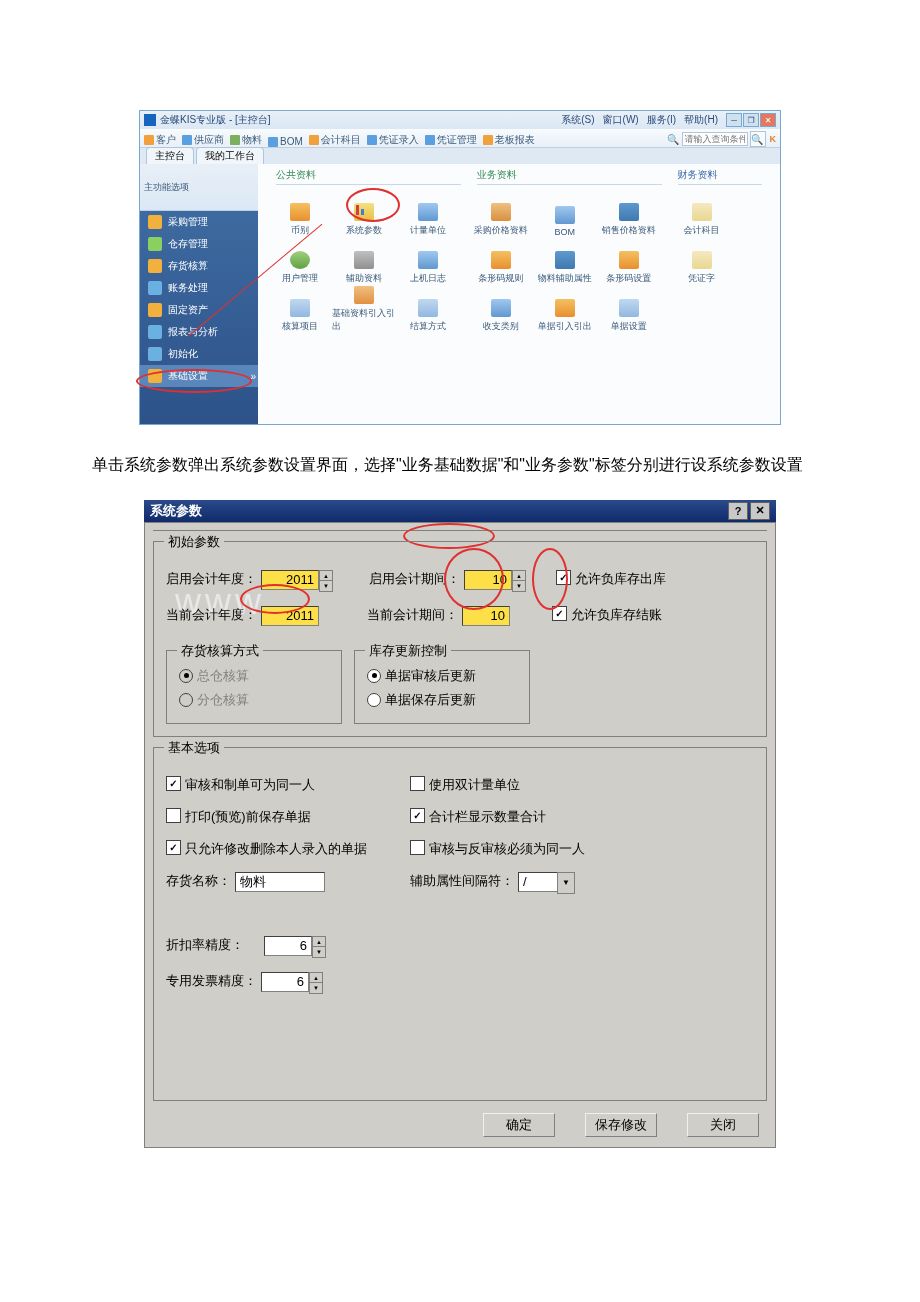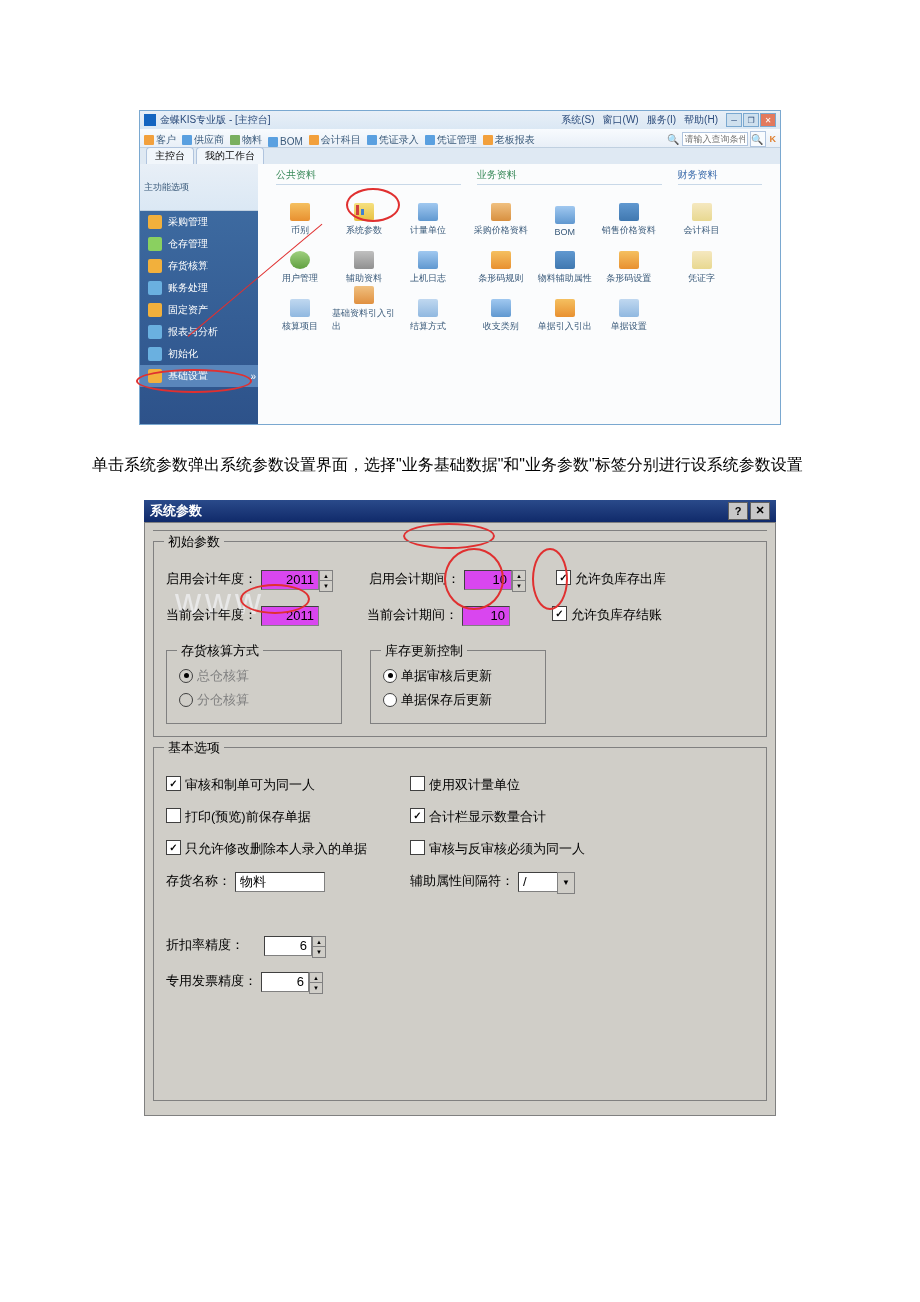--- a/index.html
+++ b/index.html
@@ -83,21 +83,21 @@
 .dlgbody{background:#d0cec8;border:1px solid #808080;padding:8px}
 .dlgtabs{display:flex;height:22px;align-items:flex-end;margin-bottom:0}
 .dlgtab{font-size:13px;padding:3px 6px 2px;border:1px solid transparent;position:relative}
 .dlgtab.sel{background:#d0cec8;border:1px solid #808080;border-bottom:1px solid #d0cec8;z-index:1;position:relative;top:1px}
 .dlgtabline{border-top:1px solid #808080;margin-top:-1px}
 .grp{border:1px solid #808080;margin:10px 0 6px;padding:14px 12px 12px;position:relative}
 .grp .legend{position:absolute;top:-9px;left:10px;background:#d0cec8;padding:0 4px;font-size:13px}
 .frow{display:flex;align-items:flex-start;margin:14px 0;font-size:13px}
 .frow label{margin-right:4px}
 .txtbox{background:#fff;border:1px solid #808080;border-top-color:#404040;border-left-color:#404040;height:18px;padding:0 4px;font-size:13px;text-align:right;width:48px}
-.txtbox.ro{background:#d946ef}
+.txtbox.ro{background:#fde047}
 .spin{display:inline-flex;flex-direction:column;border:1px solid #808080;height:20px;width:12px;vertical-align:top}
 .spin div{flex:1;background:#d0cec8;display:flex;align-items:center;justify-content:center;font-size:6px;border-bottom:1px solid #808080}
 .spin div:last-child{border-bottom:none}
 .chk{width:13px;height:13px;background:#fff;border:1px solid #404040;display:inline-flex;align-items:center;justify-content:center;margin-right:4px;font-size:10px;font-weight:bold}
 .rad{width:12px;height:12px;background:#fff;border:1px solid #404040;border-radius:50%;display:inline-flex;align-items:center;justify-content:center;margin-right:4px}
 .rad .dot{width:5px;height:5px;background:#000;border-radius:50%}
 .subgrp{border:1px solid #808080;padding:10px 12px 8px;position:relative;width:150px}
 .subgrp .legend{position:absolute;top:-9px;left:10px;background:#d0cec8;padding:0 4px;font-size:13px}
 .subgrp .opt{display:flex;align-items:center;margin:6px 0;font-size:13px}
 .subgrp.dis .opt{color:#808080}
@@ -360,21 +360,21 @@
         <span style="width:48px"></span>
         <label>当前会计期间：</label>
         <input class="txtbox ro" readonly="" style="width: 38px;" value="10">
         <span style="width:42px"></span>
         <span class="chk">✓</span>
         <span>允许负库存结账</span>
       </div>
       <div class="redc2" style="left:86px;top:42px;width:66px;height:26px"></div>
       <div class="redc2" style="left:290px;top:6px;width:56px;height:58px"></div>
       <div class="redc2" style="left:378px;top:6px;width:32px;height:58px"></div>
-      <div style="display:flex;gap:28px;margin-top:24px">
+      <div style="display:flex;gap:12px;margin-top:24px">
         <div class="subgrp dis">
           <span class="legend">存货核算方式</span>
           <div class="opt">
                 <span class="rad">
                   <span class="dot"></span>
                 </span>
                 <span>总仓核算</span>
               </div>
           <div class="opt">
                 <span class="rad"></span>
@@ -454,16 +454,21 @@
             <label>专用发票精度：</label>
             <input class="txtbox" style="width: 38px;" value="6">
             <div class="spin">
               <div>▲</div>
               <div>▼</div>
             </div>
           </div>
       <div style="height:80px"></div>
     </div>
 
+    <div class="btnrow">
+      <div class="dbtn">确定</div>
+      <div class="dbtn">保存修改</div>
+      <div class="dbtn">关闭</div>
+    </div>
   </div>
 </div>
 
 </div>
 
 </body></html>

